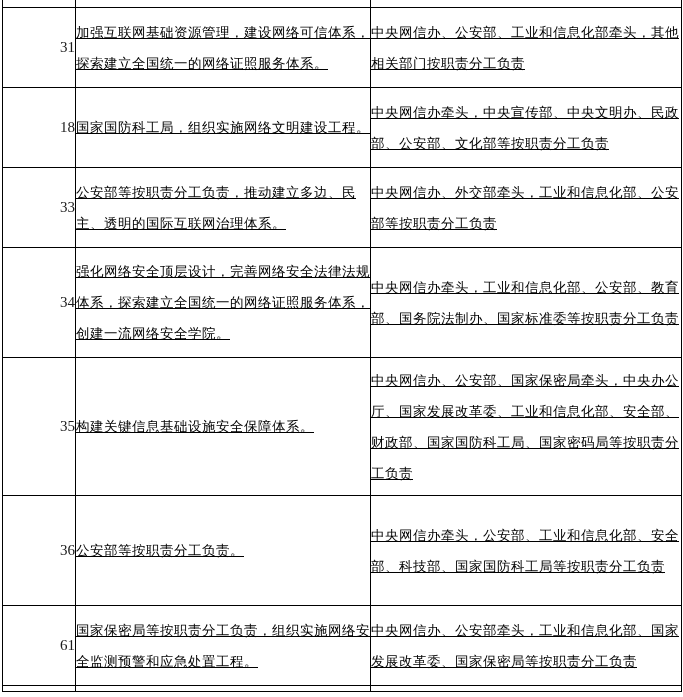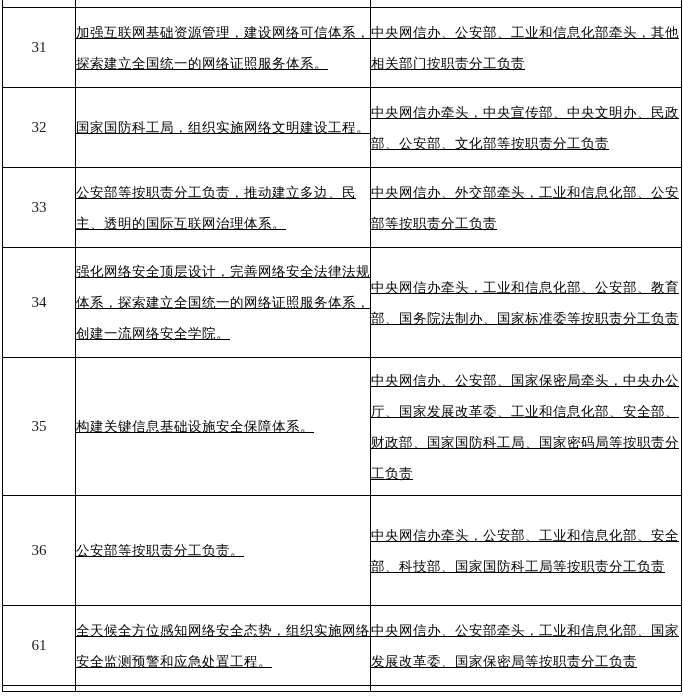--- a/index.html
+++ b/index.html
@@ -23,21 +23,21 @@
   table.doc-table td {
     border: 1px solid #000000;
     padding: 0;
     overflow: hidden;
   }
   col.c-no   { width: 73px; }
   col.c-task { width: 295px; }
   col.c-resp { width: 311px; }
 
   td.no-cell {
-    text-align: center;
+    text-align: right;
     vertical-align: middle;
     font-size: 15px;
     color: #1a1a1a;
     font-family: "Liberation Serif", "DejaVu Serif", serif;
   }
   td.task-cell, td.resp-cell {
     vertical-align: middle;
     font-size: 13.5px;
     line-height: 31px;
     color: #000000;
@@ -69,21 +69,21 @@
       <td class="resp-cell"></td>
     </tr>
 
     <tr class="r-2line">
       <td class="no-cell">31</td>
       <td class="task-cell">加强互联网基础资源管理，建设网络可信体系，探索建立全国统一的网络证照服务体系。</td>
       <td class="resp-cell">中央网信办、公安部、工业和信息化部牵头，其他相关部门按职责分工负责</td>
     </tr>
 
     <tr class="r-2line">
-      <td class="no-cell">32</td>
+      <td class="no-cell">18</td>
       <td class="task-cell">国家国防科工局，组织实施网络文明建设工程。</td>
       <td class="resp-cell">中央网信办牵头，中央宣传部、中央文明办、民政部、公安部、文化部等按职责分工负责</td>
     </tr>
 
     <tr class="r-2line">
       <td class="no-cell">33</td>
       <td class="task-cell">公安部等按职责分工负责，推动建立多边、民主、透明的国际互联网治理体系。</td>
       <td class="resp-cell">中央网信办、外交部牵头，工业和信息化部、公安部等按职责分工负责</td>
     </tr>
 
@@ -100,21 +100,21 @@
     </tr>
 
     <tr class="r-3line">
       <td class="no-cell">36</td>
       <td class="task-cell">公安部等按职责分工负责。</td>
       <td class="resp-cell">中央网信办牵头，公安部、工业和信息化部、安全部、科技部、国家国防科工局等按职责分工负责</td>
     </tr>
 
     <tr class="r-2line">
       <td class="no-cell">61</td>
-      <td class="task-cell">全天候全方位感知网络安全态势，组织实施网络安全监测预警和应急处置工程。</td>
+      <td class="task-cell">国家保密局等按职责分工负责，组织实施网络安全监测预警和应急处置工程。</td>
       <td class="resp-cell">中央网信办、公安部牵头，工业和信息化部、国家发展改革委、国家保密局等按职责分工负责</td>
     </tr>
 
     <tr class="r-partial-bot">
       <td class="no-cell"></td>
       <td class="task-cell"></td>
       <td class="resp-cell"></td>
     </tr>
   </tbody>
 </table>

